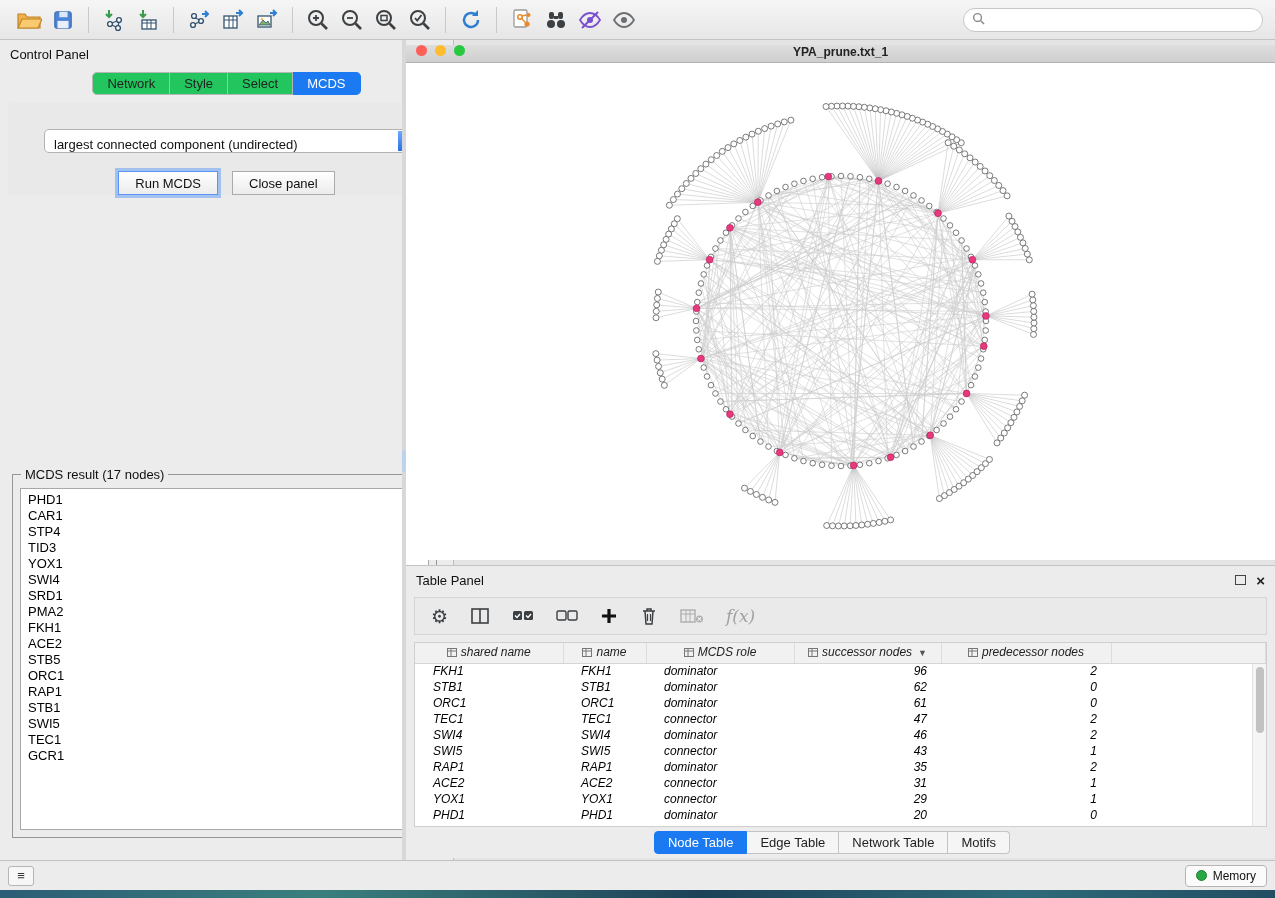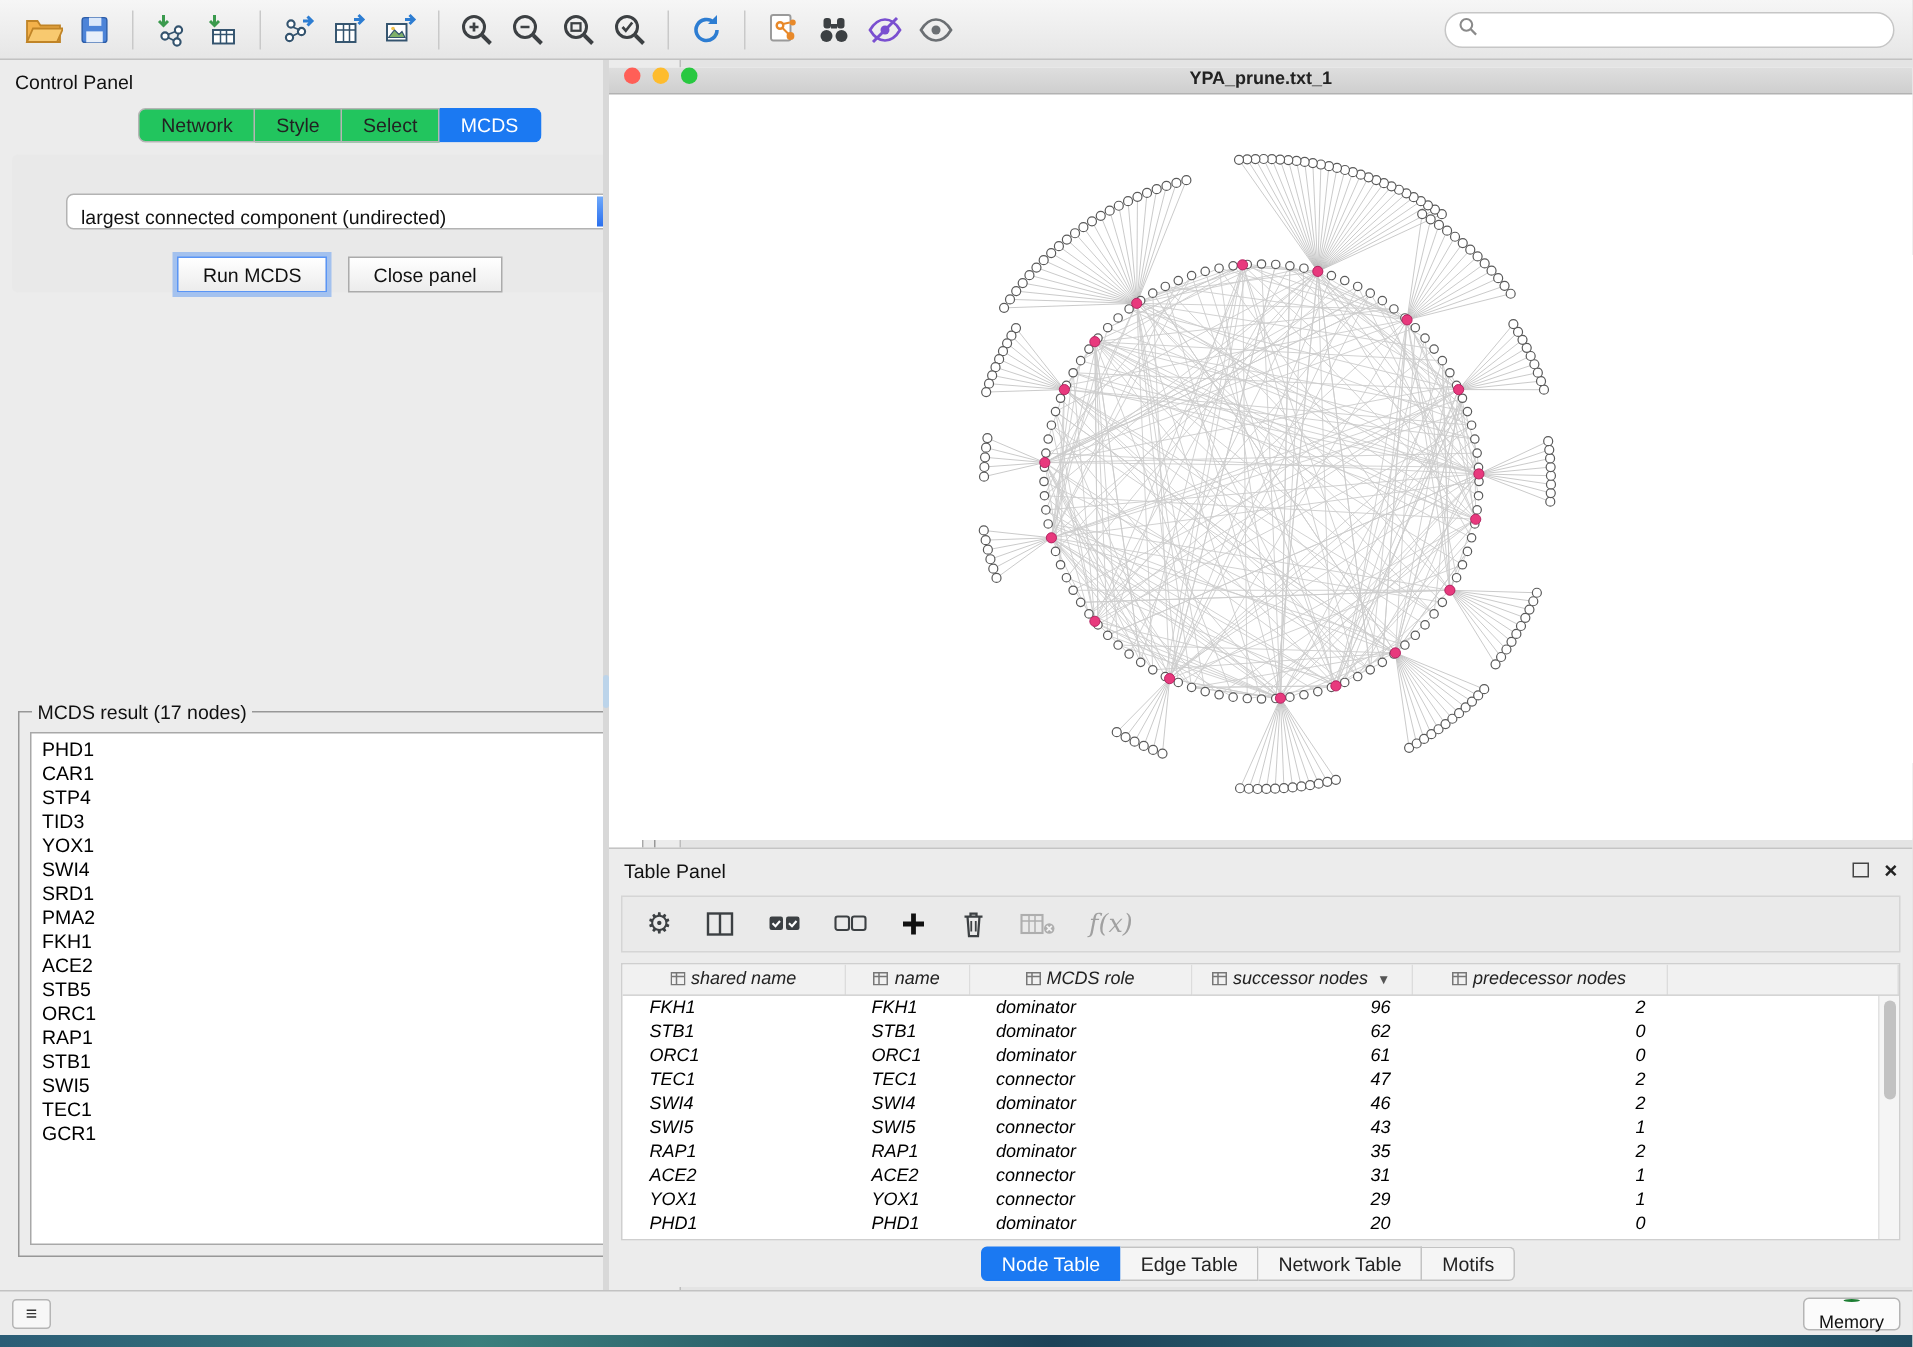--- a/index.html
+++ b/index.html
@@ -82,21 +82,21 @@
   .bt-tab:first-child { border-left:1px solid #1b79f2; border-radius:4px 0 0 4px; }
   .bt-tab:last-child { border-radius:0 4px 4px 0; }
   .bt-tab.active { background:#1b79f2; border-color:#1b79f2; color:#fff; }
 
   
   .status-bar { position:absolute; left:0; right:0; bottom:8px; height:30px; background:#ececec;
     border-top:1px solid #c2c2c2; display:flex; align-items:center; justify-content:space-between; padding:0 8px; }
   .list-btn { width:26px; height:20px; border:1px solid #b5b5b5; border-radius:3px; background:#f7f7f7;
     display:flex; align-items:center; justify-content:center; font-size:13px; color:#333; }
   .memory-btn { height:22px; border:1px solid #b5b5b5; border-radius:4px; background:#fbfbfb;
-    display:flex; align-items:center; gap:6px; padding:0 10px; font-size:12px; color:#111;flex-direction:column; }
+    display:flex; align-items:center; gap:6px; padding:0 10px; font-size:12px; color:#111; }
   .mem-dot { width:11px; height:11px; border-radius:50%; background:#27a844; border:1px solid #1d7d33; }
   .desktop-strip { position:absolute; left:0; right:0; bottom:0; height:8px;
     background:linear-gradient(90deg,#2b5d76,#3b7f7d 25%,#1d4258 55%,#2e6b7a 80%,#224d62); }
 </style>
 </head>
 <body>
 
 <div class="app">
 
   <div class="toolbar">

